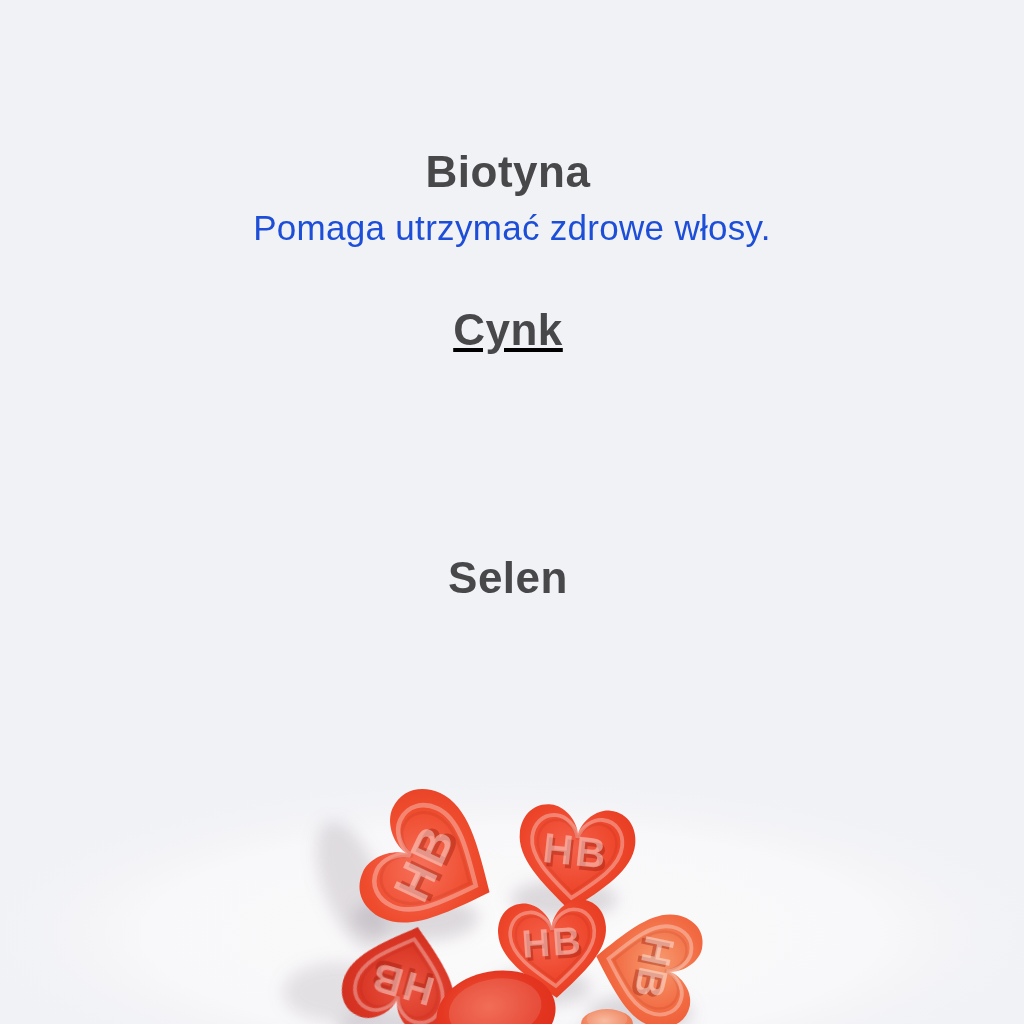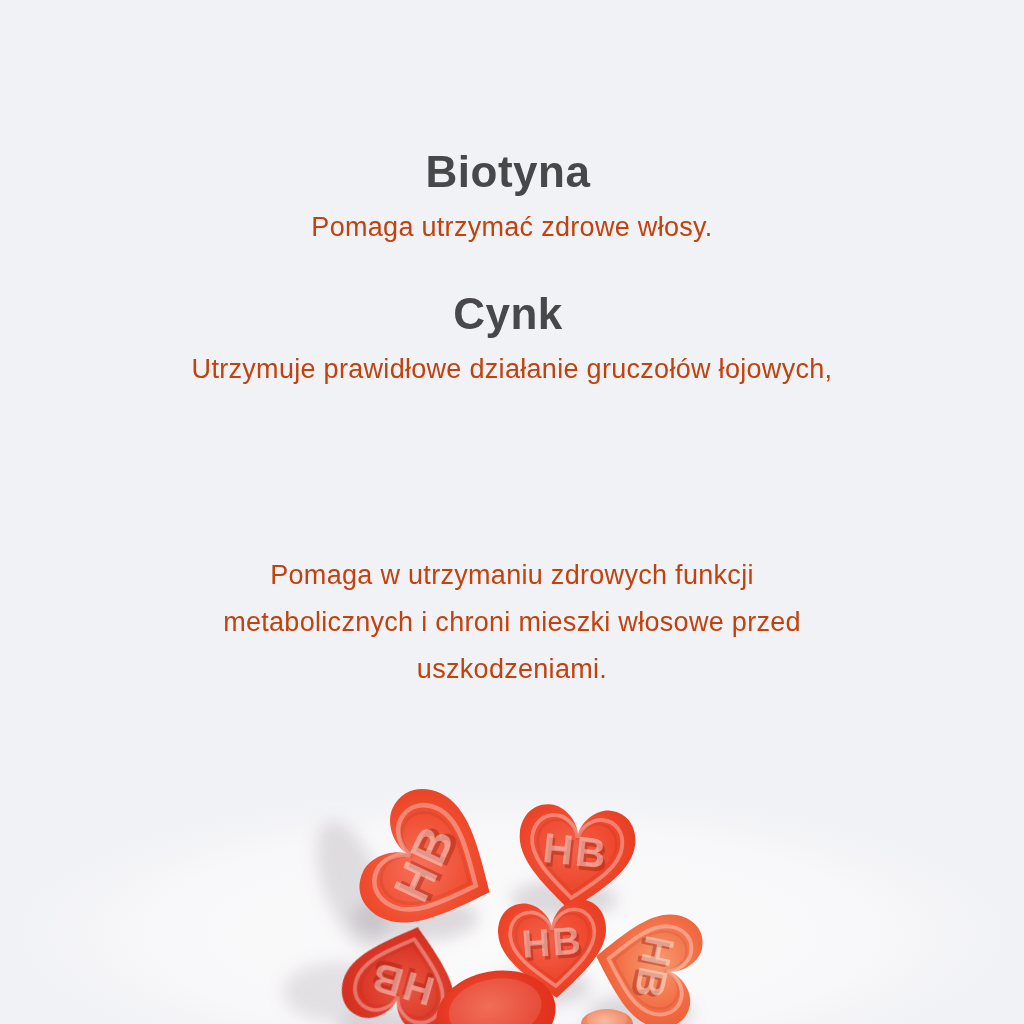--- a/index.html
+++ b/index.html
@@ -19,27 +19,27 @@
   }
   .section h2 {
     margin: 0 8px 6px 0;
     font-size: 44px;
     line-height: 52px;
     font-weight: bold;
     color: #48484b;
     letter-spacing: 0.5px;
   }
   .section .line {
-    font-size: 27px;
+    font-size: 35px;
     line-height: 47px;
-    color: #c2410c;
+    color: #1d4ed8;
     letter-spacing: 0.3px;
   }
   .s1 { top: 146px; }
-  .s2 { top: 288px; }
+  .s2 { top: 304px; text-decoration: underline; }
   .s3 { top: 552px; }
   .photo {
     position: absolute;
     left: 0;
     top: 724px;
     width: 1024px;
     height: 300px;
   }
   .photo svg { display: block; }
 </style>
@@ -51,30 +51,25 @@
   <div class="section s1">
     <h2>Biotyna</h2>
     <div class="lines">
       <div class="line">Pomaga utrzymać zdrowe włosy.</div>
     </div>
   </div>
 
   <div class="section s2">
     <h2>Cynk</h2>
     <div class="lines">
-      <div class="line">Utrzymuje prawidłowe działanie gruczołów łojowych,</div>
     </div>
   </div>
 
   <div class="section s3">
-    <div class="lines">
-      <div class="line">Pomaga w utrzymaniu zdrowych funkcji</div>
-      <div class="line">metabolicznych i chroni mieszki włosowe przed</div>
-      <div class="line">uszkodzeniami.</div>
-    </div>
+    <h2>Selen</h2>
   </div>
 
   <div class="photo" id="photo">
       <svg width="1024" height="300" viewBox="0 724 1024 300" xmlns="http://www.w3.org/2000/svg">
         <defs>
           <filter id="soft" x="-80%" y="-80%" width="260%" height="260%">
             <feGaussianBlur stdDeviation="8"></feGaussianBlur>
           </filter>
           <radialGradient id="g-glow" cx="50%" cy="70%" r="55%">
             <stop offset="0%" stop-color="#fcfbfb"></stop>

